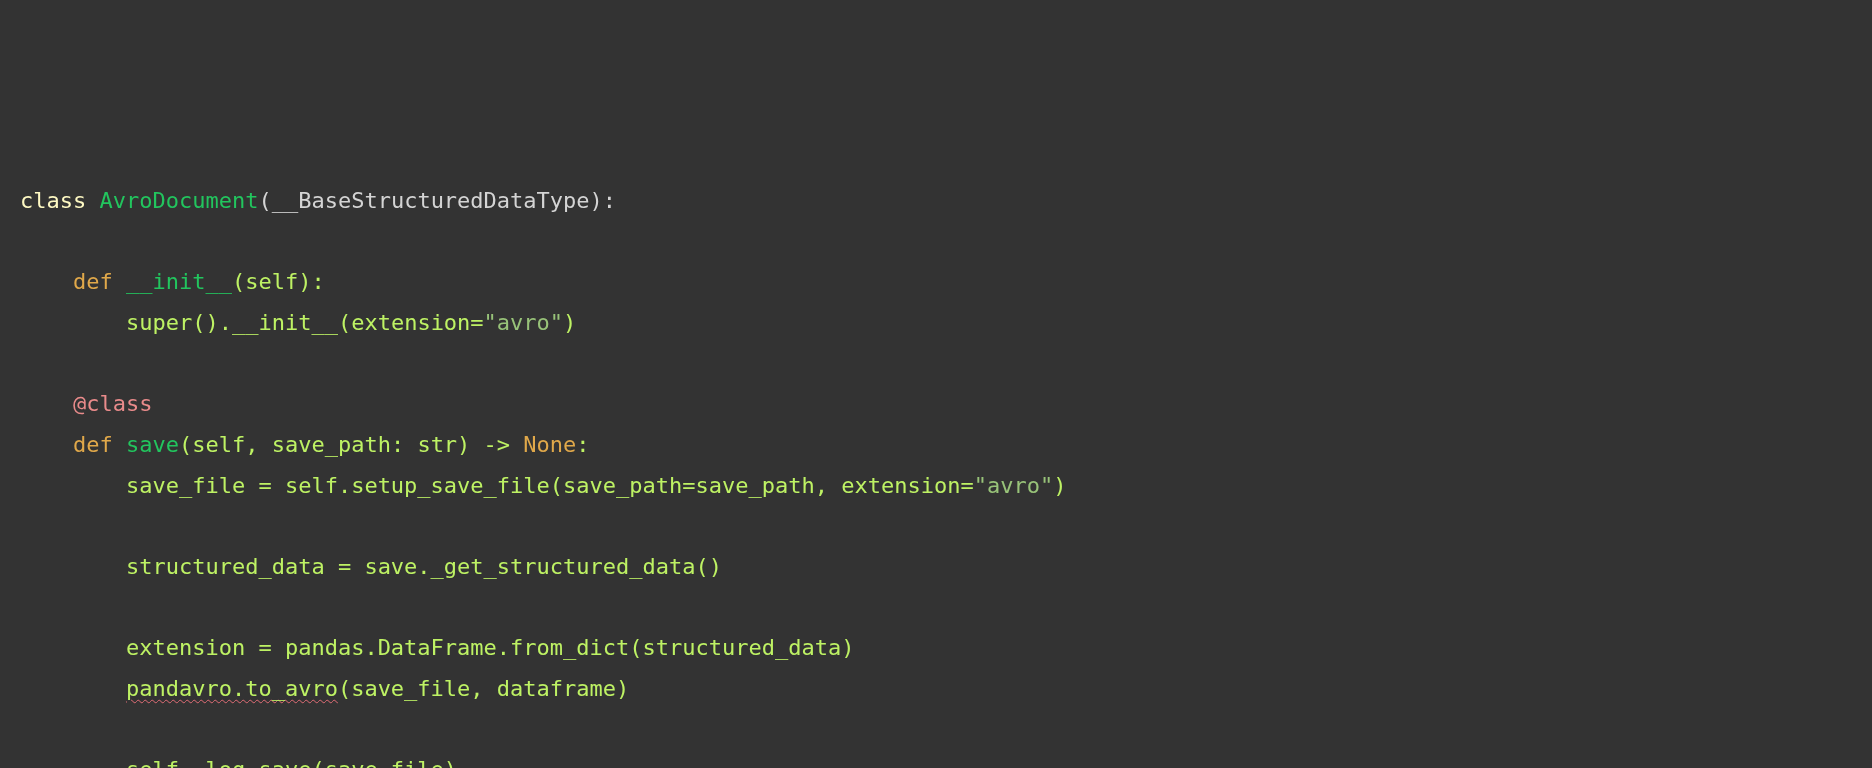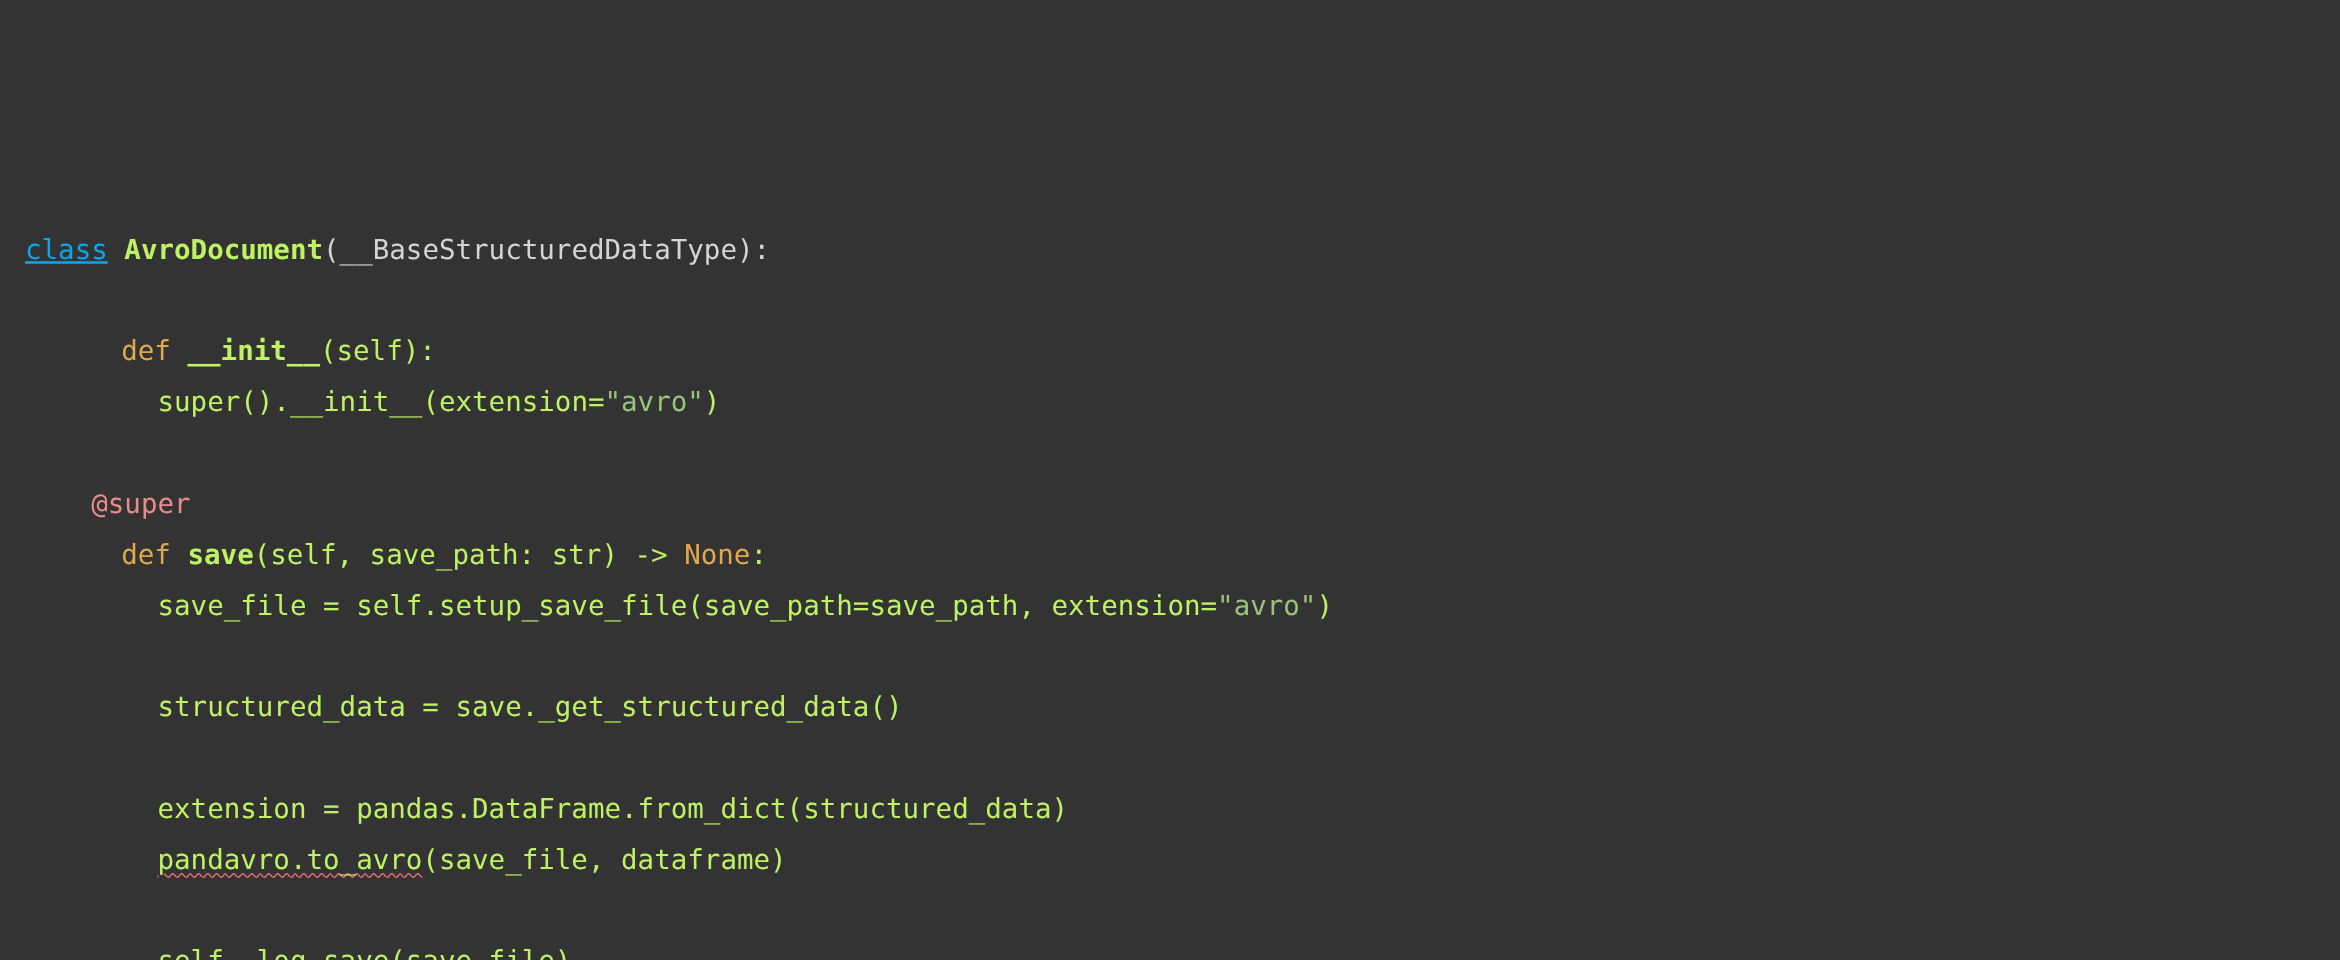--- a/index.html
+++ b/index.html
@@ -8,23 +8,23 @@
     font-family: 'Menlo', 'Consolas', 'DejaVu Sans Mono', monospace;
     font-size: 22px;
     line-height: 1.85;
     padding: 18px 20px;
     color: #d4d4d4;
     width: 1872px;
     height: 768px;
     overflow: hidden;
     white-space: pre;
   }
-  .kw-class    { color: #0ea5e9; text-decoration: underline; }   
-  .kw-def      { color: #e0a84a; margin-left: 24px; }
-  .fn-name     { color: #bef264; font-weight: bold; }   
+  .kw-class    { color: #fef9c3; }   
+  .kw-def      { color: #e0a84a; }
+  .fn-name     { color: #22c55e; }   
   .param-base  { color: #d4d4d4; }
   .paren       { color: #d4d4d4; }
   .punct       { color: #d4d4d4; }
   .ident       { color: #bef264; }
   .string      { color: #98c379; }
   .decorator   { color: #e98b8b; }
   .none-kw     { color: #e0a84a; text-align: right; }
   .squiggle {
     text-decoration-line: underline;
     text-decoration-style: wavy;
@@ -37,21 +37,21 @@
 </head>
 <body>
 
 
 
 <div class="code-block"><span><span class="kw-class">class</span> <span class="fn-name">AvroDocument</span><span class="paren">(</span><span class="param-base">__BaseStructuredDataType</span><span class="paren">)</span><span class="punct">:</span></span>
 
 <span>    <span class="kw-def">def</span> <span class="fn-name">__init__</span><span class="ident">(self):</span></span>
 <span>        <span class="ident">super().</span><span class="ident">__init__</span><span class="ident">(</span><span class="ident">extension=</span><span class="string">"avro"</span><span class="ident">)</span></span>
 
-<span>    <span class="decorator">@super</span></span>
+<span>    <span class="decorator">@class</span></span>
 <span>    <span class="kw-def">def</span> <span class="fn-name">save</span><span class="ident">(self, save_path: str) -&gt; </span><span class="none-kw">None</span><span class="ident">:</span></span>
 <span>        <span class="ident">save_file = self.setup_save_file(save_path=save_path, extension=</span><span class="string">"avro"</span><span class="ident">)</span></span>
 
 <span>        <span class="ident">structured_data = save._get_structured_data()</span></span>
 
 <span>        <span class="ident">extension = pandas.DataFrame.from_dict(structured_data)</span></span>
 <span>        <span class="ident squiggle">pandavro.to_avro</span><span class="ident">(save_file, dataframe)</span></span>
 
 <span>        <span class="ident">self._log_save(save_file)</span></span></div>
 

